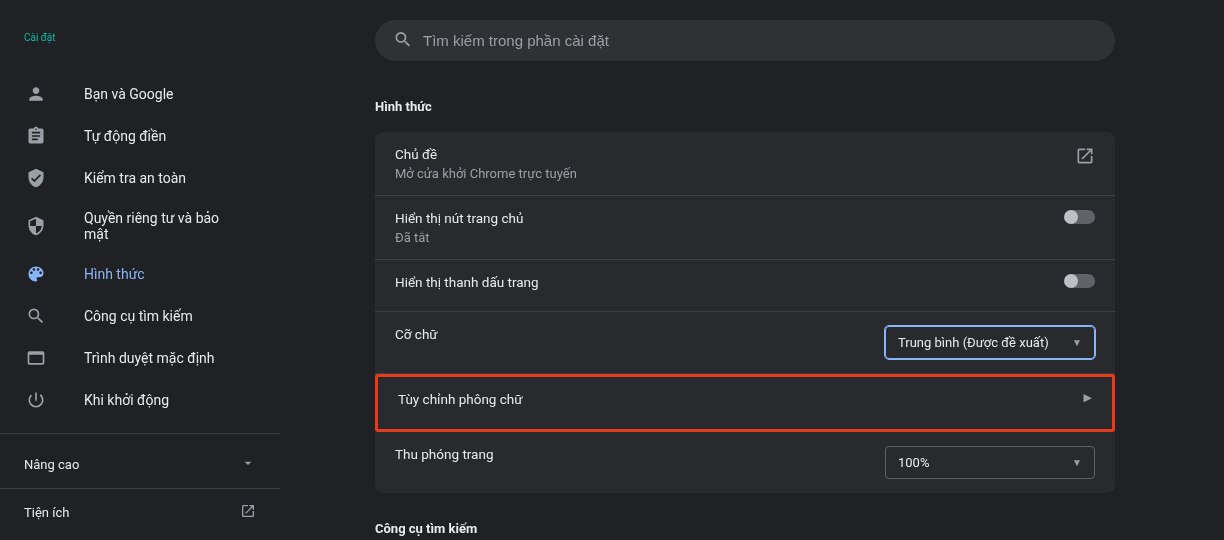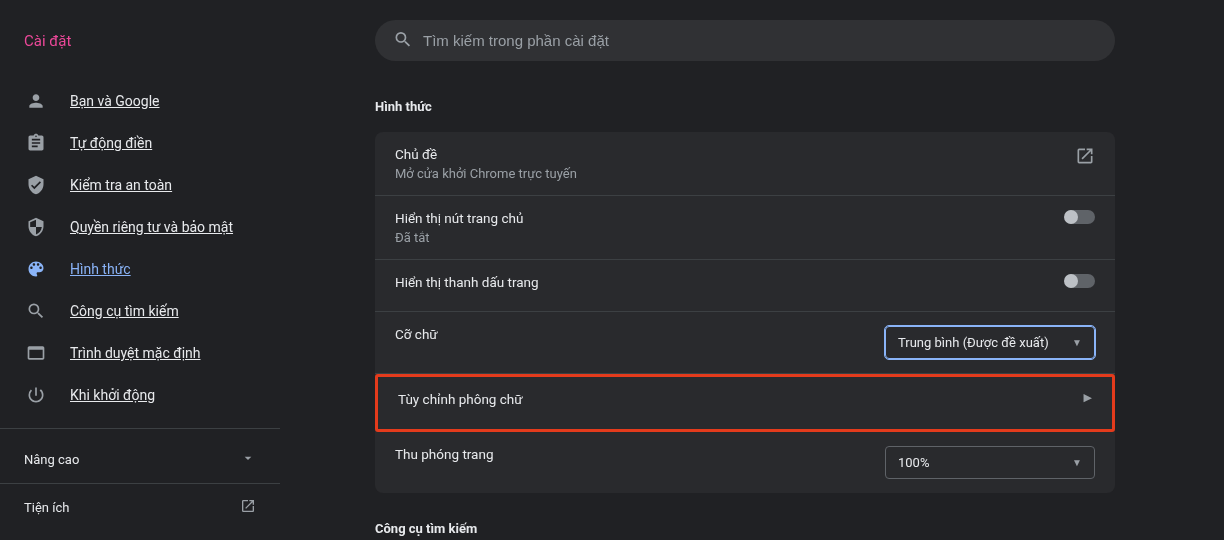--- a/index.html
+++ b/index.html
@@ -13,36 +13,35 @@
     overflow: hidden;
   }
   .app { display: flex; height: 100%; }
   .sidebar {
     width: 280px;
     padding: 18px 0 0 0;
     display: flex;
     flex-direction: column;
   }
   .app-title {
-    font-size: 15px;
-    color: #ec4899;
+    font-size: 10px;
+    color: #14b8a6;
     padding: 14px 24px 30px 24px;
     font-weight: 400;
   }
   .nav-list { list-style: none; }
   .nav-item {
     display: flex;
     align-items: center;
     padding: 11px 24px 11px 26px;
-    gap: 24px;
+    gap: 38px;
     cursor: pointer;
     border-radius: 0 20px 20px 0;
     margin-right: 16px;
     color: #e8eaed;
-    text-decoration: underline;
   }
   .nav-item.active { color: #8ab4f8; }
   .nav-item .icon { width: 20px; height: 20px; display:flex; align-items:center; justify-content:center; fill: currentColor; color: #9aa0a6; }
   .nav-item.active .icon { color: #8ab4f8; }
   .nav-label { font-size: 14px; }
   .advanced-row {
     display: flex;
     align-items: center;
     justify-content: space-between;
     padding: 21px 24px 14px 24px;

